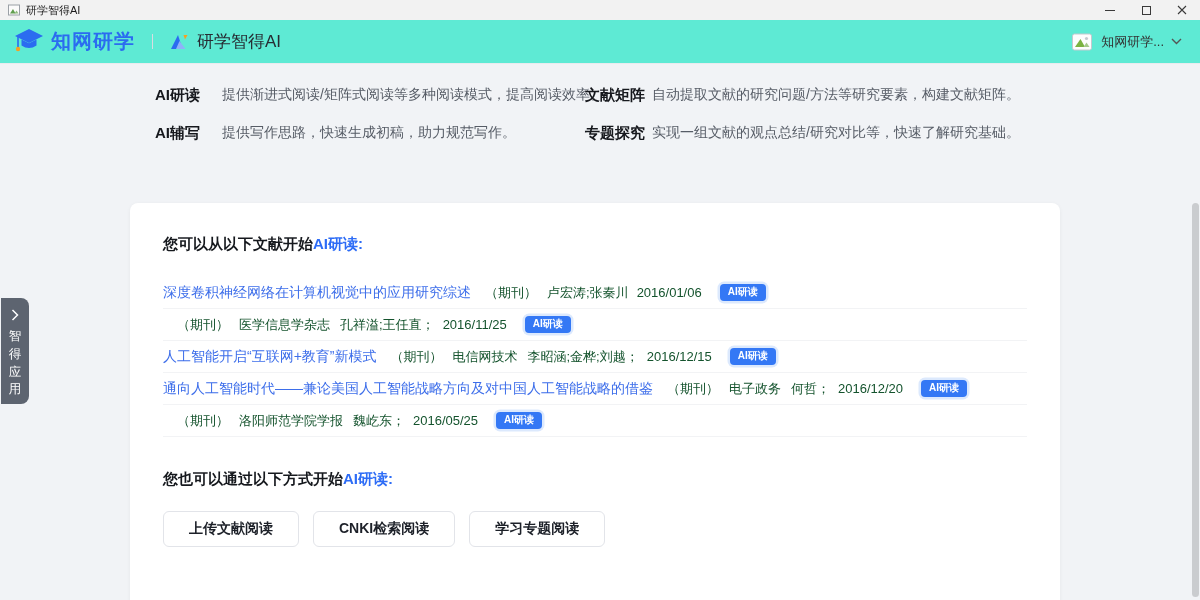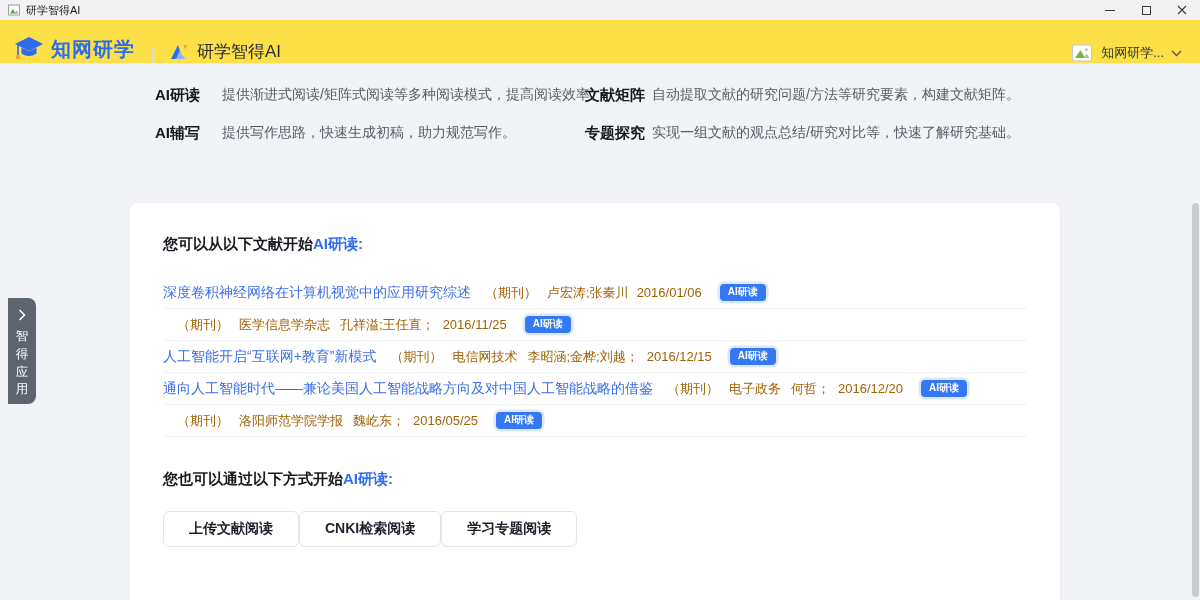--- a/index.html
+++ b/index.html
@@ -15,21 +15,21 @@
     padding-left:8px; font-size:11px; color:#1c1c1c;
   }
   .titlebar .app-ico { width:12px; height:12px; margin-right:6px; display:block; }
   .win-controls { margin-left:auto; display:flex; height:20px; }
   .win-btn { width:36px; height:20px; display:flex; align-items:center; justify-content:center; cursor:pointer; }
   .glyph-min { width:10px; height:1px; background:#3a3a3a; display:block; }
   .glyph-max { width:9px; height:9px; border:1px solid #3a3a3a; display:block; }
 
   
   .header {
-    height:44px; background:#fde047; display:flex; align-items:flex-end;
+    height:44px; background:#5eead4; display:flex; align-items:center;
     padding:0 18px 0 14px; border-bottom:1px solid #e9ebef;
   }
   .brand { display:flex; align-items:center; }
   .brand-name { font-size:20px; font-weight:bold; color:#2b6cf0; margin-left:7px; letter-spacing:1px; }
   .logo-divider { width:1px; height:15px; background:#d9dce1; margin:0 17px; }
   .product { display:flex; align-items:center; }
   .product-name { font-size:17px; color:#272c33; margin-left:8px; }
   .account { margin-left:auto; display:flex; align-items:center; cursor:pointer; }
   .account-name { font-size:13px; color:#333; margin:0 7px 0 9px; }
 
@@ -50,44 +50,44 @@
   }
   .card-heading { font-size:15px; font-weight:bold; color:#15181d; }
   .card-heading .hl { color:#2d6cf6; }
 
   .paper-list { margin-top:23px; }
   .paper-row {
     height:32px; display:flex; align-items:center;
     border-bottom:1px solid #f2f3f5; font-size:13px; white-space:nowrap;
   }
   .paper-title { color:#3d6eea; font-size:14px; cursor:pointer; }
-  .paper-row .meta { color:#a16207; }
+  .paper-row .meta { color:#14532d; }
   .meta-type { margin-left:14px; }
   .meta-journal { margin-left:10px;font-family:Liberation Serif, serif; }
   .meta-authors { margin-left:10px; }
   .meta-date { margin-left:8px; }
   .paper-row span:empty { display:none; }
   .ai-badge {
     margin-left:18px; background:#3478f5; color:#fff; font-size:10px; font-weight:bold;
     line-height:1; padding:3px 8px 4px; border-radius:4px;
     box-shadow:0 0 0 2.5px #dcе9fd; box-shadow:0 0 0 2.5px #dce9fd; cursor:pointer;
   }
 
   .card-heading.second { margin-top:33px; }
-  .start-buttons { margin-top:22px; display:flex; }
+  .start-buttons { margin-top:22px; display:flex; gap:14px; }
   .start-btn {
     height:36px; padding:0 25px; background:#fff; border:1px solid #e2e4e9;
     border-radius:6px; font-size:14px; font-weight:bold; color:#1d2129;
     display:flex; align-items:center; cursor:pointer;
     font-family:"Liberation Sans","DejaVu Sans",sans-serif;
   }
 
   
   .side-tab {
-    position:absolute; left:8px; top:298px; width:28px; height:106px;
+    position:absolute; left:1px; top:298px; width:28px; height:106px;
     background:#5d6470; border-radius:0 8px 8px 0; color:#fff;
     display:flex; flex-direction:column; align-items:center;
     padding-top:11px; cursor:pointer;
   }
   .side-tab-label {
     margin-top:7px; font-size:12.5px; width:14px; line-height:1.42;
     text-align:center; word-break:break-all;
   }
 
   

